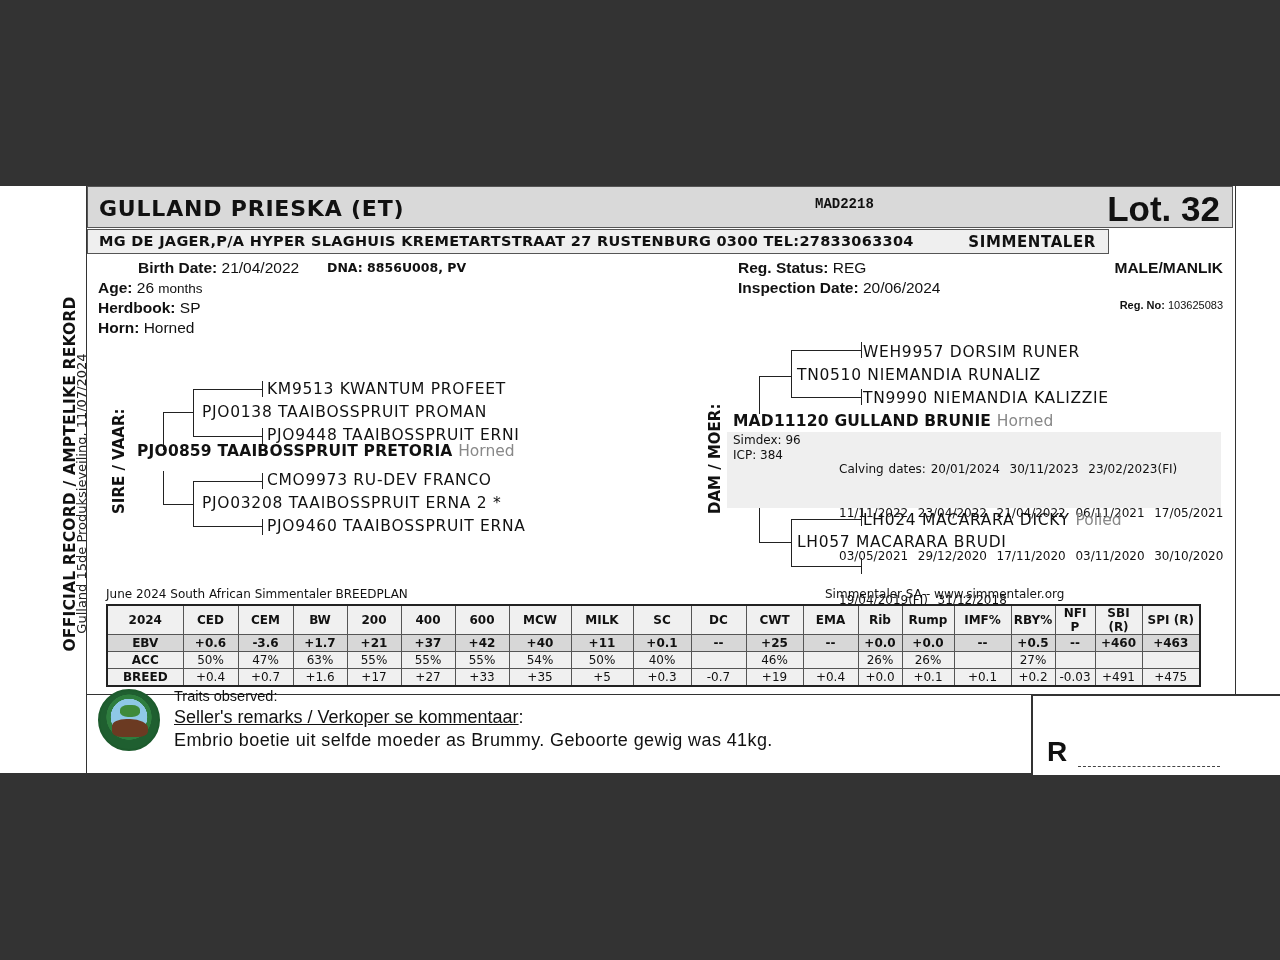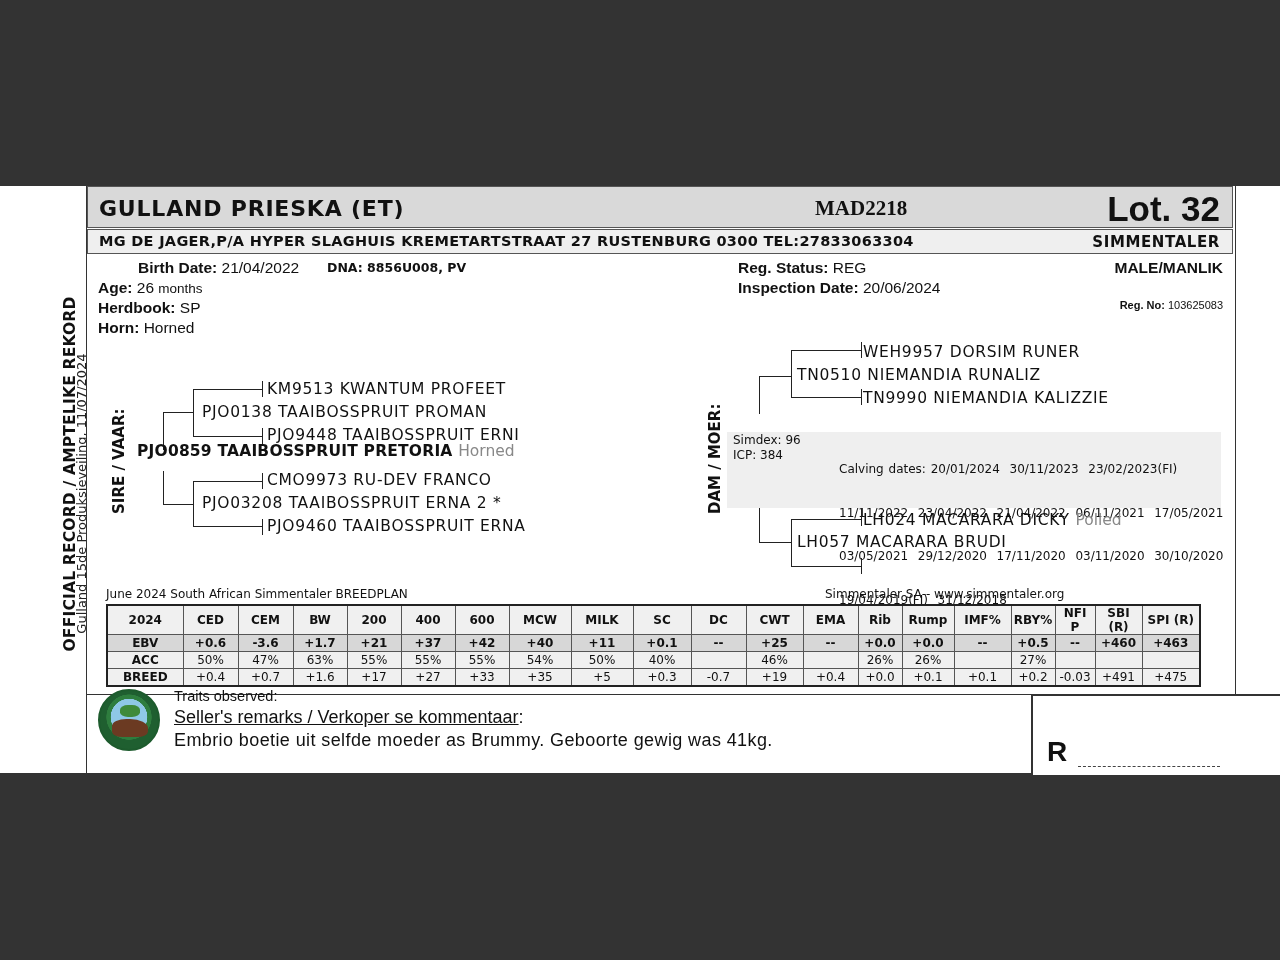--- a/index.html
+++ b/index.html
@@ -9,23 +9,23 @@
   .side-title { position:absolute; left:46px; top:300px; width:40px; height:360px; }
   .side-title .t1 { position:absolute; left:-156px; top:165px; width:360px; transform:rotate(-90deg);
         font-weight:bold; font-size:15.5px; white-space:nowrap; text-align:center; letter-spacing:0.2px; }
   .side-title .t2 { position:absolute; left:-135px; top:186px; width:340px; transform:rotate(-90deg);
         font-size:13px; white-space:nowrap; text-align:center; color:#222; }
   .card { position:absolute; left:86px; top:186px; width:1148px; height:508px; border:1px solid #333; border-top:none; background:#ffffff; }
   .card-bottom-left { position:absolute; left:86px; top:694px; width:946px; height:79px; border-left:1px solid #333; }
   .card-bottom-right { position:absolute; left:1031px; top:694px; width:249px; height:79px; border-left:2px solid #333; border-top:2px solid #333; background:#fff; }
   .hdr { position:absolute; left:0; top:0; width:1146px; height:42px; background:#d9d9d9; border:1px solid #555; box-sizing:border-box; }
   .hdr .name { position:absolute; left:11px; top:9px; font-weight:bold; font-size:22px; letter-spacing:0.8px; }
-  .hdr .code { position:absolute; left:727px; top:9px; font-weight:bold; font-size:21px; font-family:Liberation Serif, serif; }
+  .hdr .code { position:absolute; left:727px; top:9px; font-weight:bold; font-size:14px; font-family:Liberation Mono, monospace; }
   .hdr .lot { position:absolute; right:12px; top:2px; font-weight:bold; font-size:35px; font-family:"Liberation Sans", sans-serif; }
-  .owner { position:absolute; left:0; top:43px; width:1146px; height:25px; background:#efefef; border:1px solid #555; box-sizing:border-box; }
+  .owner { position:absolute; left:0; top:43px; width:1022px; height:25px; background:#efefef; border:1px solid #555; box-sizing:border-box; }
   .owner .addr { position:absolute; left:11px; top:3px; font-weight:bold; font-size:14.5px; letter-spacing:0.3px; white-space:nowrap; }
   .owner .breed { position:absolute; right:12px; top:3px; font-weight:bold; font-size:15px; letter-spacing:0.6px; }
   .info { position:absolute; font-size:15.5px; white-space:nowrap; font-family:"Liberation Sans", sans-serif; }
   .info b { font-weight:bold; }
   .info .small { font-size:13.5px; }
   .tree-line { position:absolute; background:#222; }
   .ped { position:absolute; font-size:15.5px; white-space:nowrap; letter-spacing:0.7px; }
   .ped.bold { font-weight:bold; letter-spacing:0.2px; }
   .gray { color:#888; font-weight:normal; letter-spacing:0; }
   .vlabel { position:absolute; font-weight:bold; font-size:15px; transform:rotate(-90deg); transform-origin:left top; white-space:nowrap; }
@@ -135,20 +135,24 @@
   <div class="tree-line" style="left:672px;top:190px;width:32px;height:1px;"></div>
   <div class="tree-line" style="left:704px;top:164px;width:1px;height:48px;"></div>
   <div class="tree-line" style="left:704px;top:164px;width:70px;height:1px;"></div>
   <div class="tree-line" style="left:704px;top:211px;width:70px;height:1px;"></div>
   <div class="tree-line" style="left:774px;top:156px;width:1px;height:16px;"></div>
   <div class="tree-line" style="left:774px;top:203px;width:1px;height:16px;"></div>
 
   <div class="ped" style="left:776px;top:157px;">WEH9957 DORSIM RUNER</div>
   <div class="ped" style="left:710px;top:180px;">TN0510 NIEMANDIA RUNALIZ</div>
   <div class="ped" style="left:776px;top:203px;">TN9990 NIEMANDIA KALIZZIE</div>
+  <div class="ped bold" style="left:646px;top:226px;">
+    <span>MAD11120 GULLAND BRUNIE</span>
+    <span class="gray">Horned</span>
+  </div>
 
   <div class="calving">
     <div class="l">
       <div>Simdex: 96</div>
       <div>ICP: 384</div>
     </div>
     <div class="r">
       <div>Calving dates: 20/01/2024  30/11/2023  23/02/2023(FI)</div>
       <div>11/11/2022  23/04/2022  21/04/2022  06/11/2021  17/05/2021</div>
       <div>03/05/2021  29/12/2020  17/11/2020  03/11/2020  30/10/2020</div>

